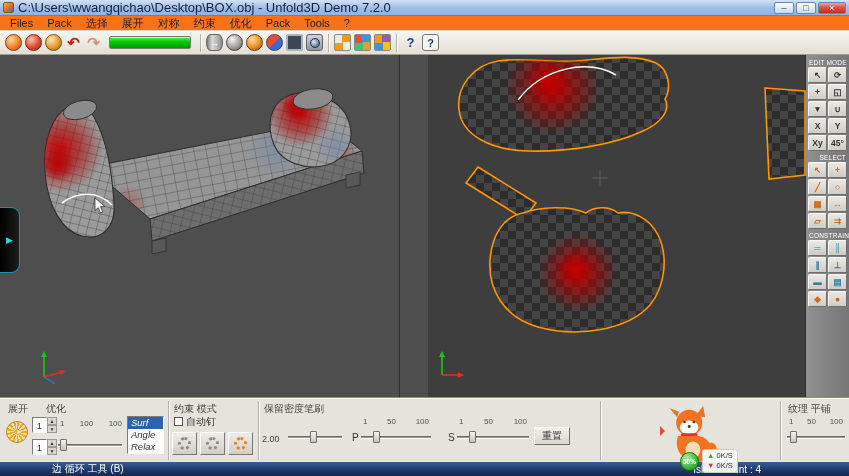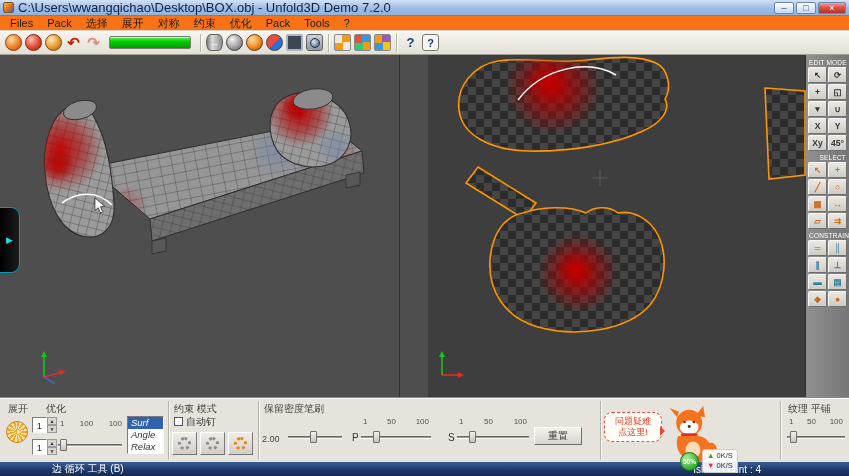--- a/index.html
+++ b/index.html
@@ -466,21 +466,21 @@
     <div class="scale-labels" style="left:459px;top:18px;width:68px;">
       <span>1</span>
       <span>50</span>
       <span>100</span>
     </div>
     <div class="slider" style="left:457px;top:32px;width:72px;">
       <div class="track"></div>
       <div class="thumb" style="left:12px;"></div>
     </div>
 
-    <div class="btn" style="left:534px;top:28px;width:48px;height:18px;line-height:16px;">重置</div>
+    <div class="btn" style="left:534px;top:28px;width:36px;height:18px;line-height:16px;">重置</div>
 
     <div class="vsep" style="left:600px;"></div>
     <div class="vsep" style="left:780px;"></div>
 
     <span class="sec-title" style="left:788px;">纹理 平铺</span>
     <div class="scale-labels" style="left:789px;top:18px;width:54px;">
       <span>1</span>
       <span>50</span>
       <span>100</span>
     </div>
@@ -489,24 +489,20 @@
       <div class="thumb" style="left:3px;"></div>
     </div>
   </div>
 
   <div id="statusbar">
     <span id="status-mode">边 循环 工具 (B)</span>
     <span id="island-count">Island count : 4</span>
   </div>
 
   <div id="fox-overlay">
-    <div class="bubble">
-      <div>问题疑难</div>
-      <div>点这里!</div>
-    </div>
     <div class="bubble-tail"></div>
     <svg id="fox-svg" width="56" height="62" viewBox="0 0 60 66">
       <path d="M14 14 L6 4 L16 8 Z" fill="#f0711c"></path>
       <path d="M34 12 L42 2 L44 14 Z" fill="#f0711c"></path>
       <circle cx="27" cy="20" r="14" fill="#f5731e"></circle>
       <ellipse cx="27" cy="25" rx="10" ry="7.5" fill="#fff"></ellipse>
       <circle cx="22" cy="19" r="1.4" fill="#5a2d12"></circle>
       <circle cx="32" cy="19" r="1.4" fill="#5a2d12"></circle>
       <circle cx="27" cy="24" r="1.6" fill="#5a2d12"></circle>
       <rect x="18" y="31" width="18" height="4" rx="2" fill="#d8352a"></rect>

